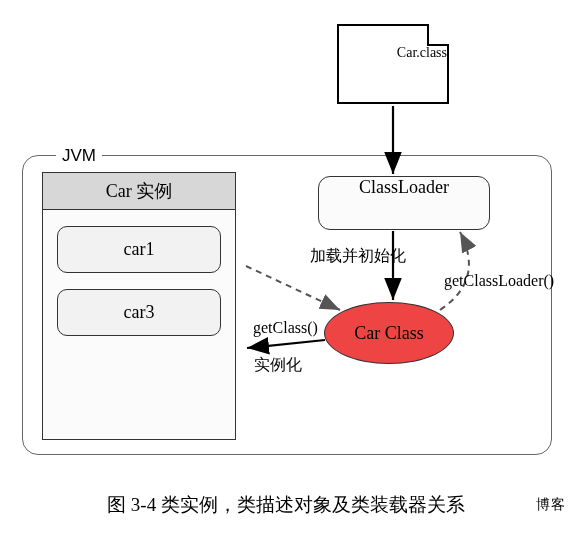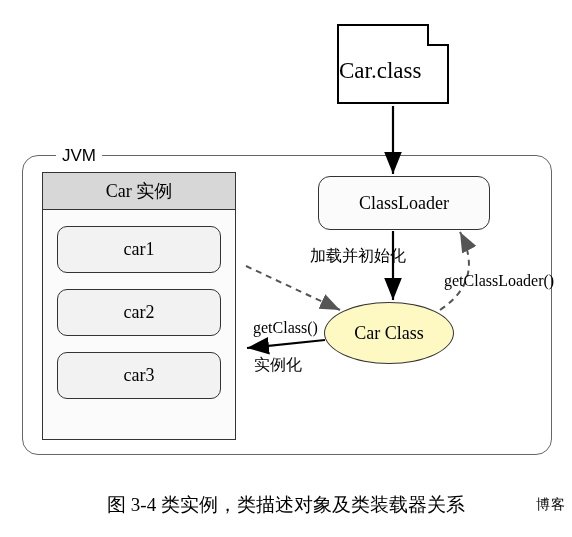--- a/index.html
+++ b/index.html
@@ -11,21 +11,21 @@
   border: 2px solid #000; background: #fff;
 }
 .file-fold {
   position: absolute; right: -2px; top: -2px; width: 22px; height: 22px;
   background: #fff; border-left: 2px solid #000; border-bottom: 2px solid #000;
 }
 .file-corner {
   position: absolute; right: -2px; top: -2px; width: 0; height: 0;
   border-style: solid; border-width: 0 22px 22px 0; border-color: transparent #fff transparent transparent;
 }
-.file-label { text-align: left; margin-top: 32px; font-size: 23px; }
+.file-label { text-align: right; margin-top: 19px; font-size: 14px; }
 
 .jvm-box {
   position: absolute; left: 22px; top: 155px; width: 530px; height: 300px;
   border: 1.5px solid #666; border-radius: 16px;
 }
 .jvm-title {
   position: absolute; left: 56px; top: 146px; background: #fff;
   padding: 0 6px; font-size: 17px; font-family: Arial, sans-serif;
 }
 
@@ -38,26 +38,26 @@
   text-align: center; padding: 6px 0; font-size: 18px;
 }
 .instance {
   margin: 16px 14px; border: 1.5px solid #333; border-radius: 10px;
   background: #f2f2f2; text-align: center; padding: 12px 0; font-size: 18px;
 }
 
 .classloader-box {
   position: absolute; left: 318px; top: 176px; width: 172px; height: 54px;
   border: 1.5px solid #333; border-radius: 12px; background: #fbfbfb;
-  display: flex; align-items: center; justify-content: center; font-size: 18px;
+  display: flex; align-items: flex-start; justify-content: center; font-size: 18px;
 }
 
 .class-ellipse {
   position: absolute; left: 324px; top: 302px; width: 130px; height: 62px;
-  border: 1.5px solid #333; border-radius: 50%; background: #fef9c3;
+  border: 1.5px solid #333; border-radius: 50%; background: #ef4444;
   display: flex; align-items: center; justify-content: center; font-size: 18px;
 }
 
 .lbl { position: absolute; font-size: 16px; white-space: nowrap; }
 
 .caption {
   position: absolute; left: 0; width: 572px; top: 492px;
   text-align: center; font-size: 19px;
 }
 .watermark {
@@ -77,21 +77,20 @@
     <div class="file-fold"></div>
     <div class="file-label">Car.class</div>
   </div>
 
   <div class="jvm-box"></div>
   <div class="jvm-title">JVM</div>
 
   <div class="instances-panel">
     <div class="instances-header">Car 实例</div>
     <div class="instance">car1</div>
-    <div class="instance">car2</div>
     <div class="instance">car3</div>
   </div>
 
   <div class="classloader-box">
     <span>ClassLoader</span>
   </div>
 
   <div class="class-ellipse">
     <span>Car Class</span>
   </div>

